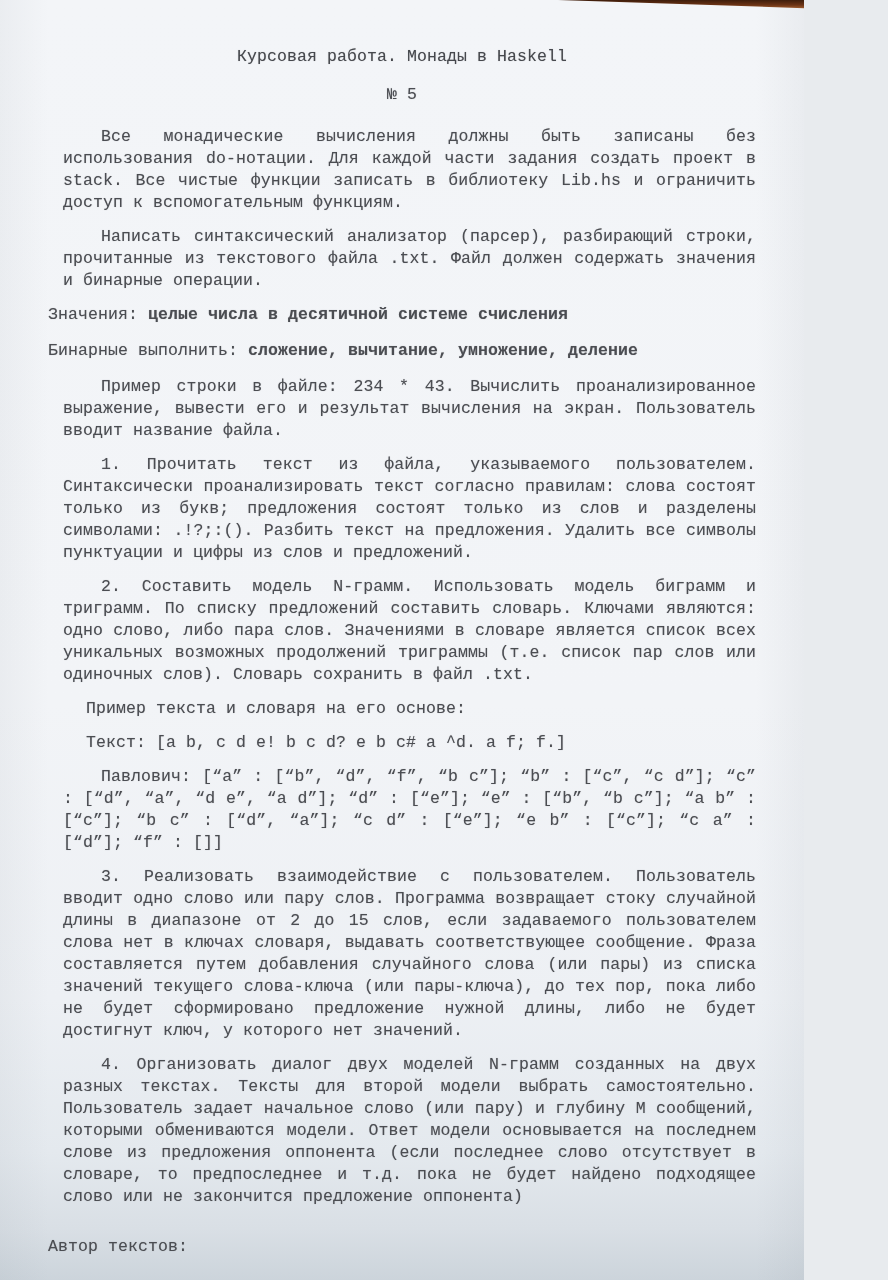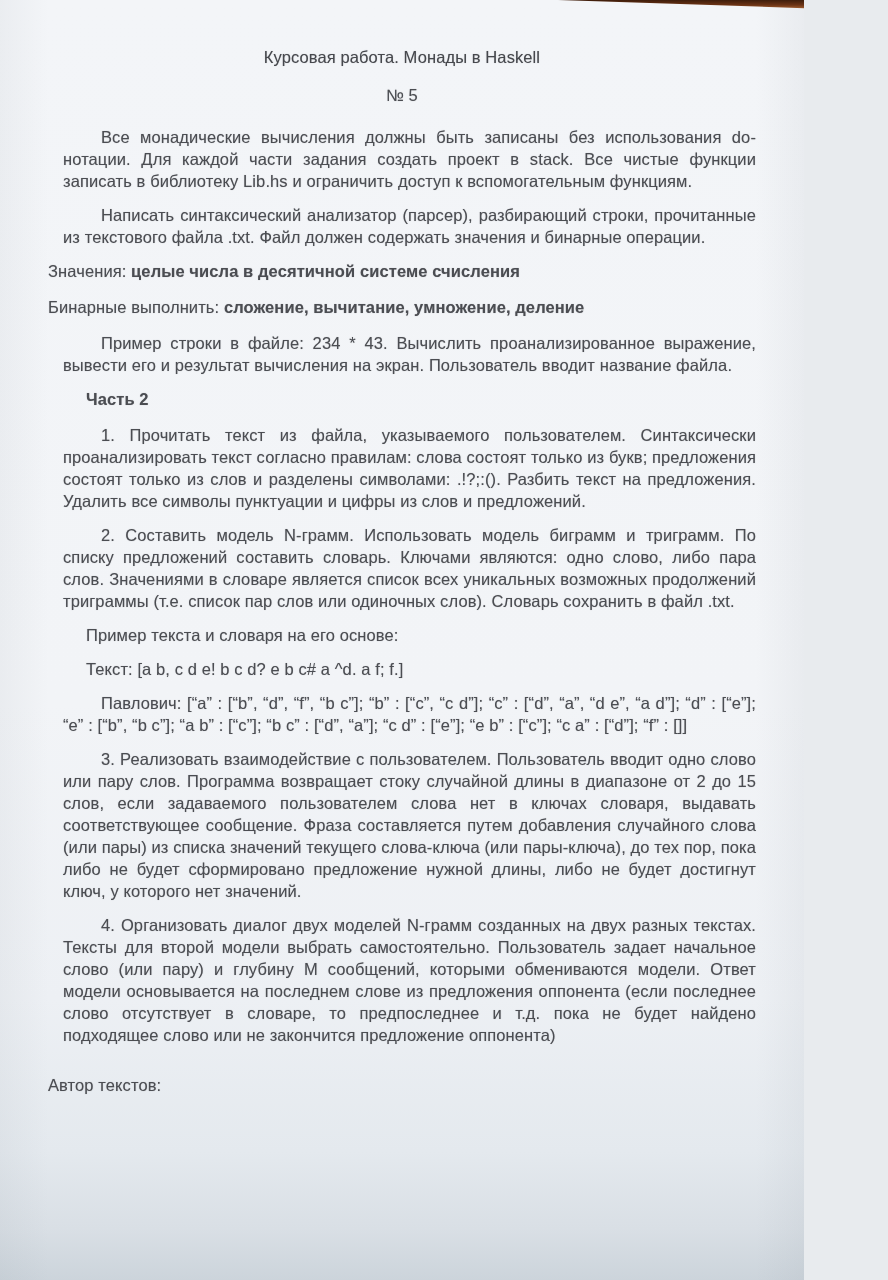--- a/index.html
+++ b/index.html
@@ -9,21 +9,21 @@
   }
   .photo {
     position: relative;
     width: 804px;
     height: 1280px;
     overflow: hidden;
     
     background:
       linear-gradient(90deg, rgba(120,130,140,0.07) 0%, rgba(120,130,140,0) 6%, rgba(120,130,140,0) 94%, rgba(120,130,140,0.08) 100%),
       linear-gradient(180deg, #f3f5f8 0%, #f2f4f7 55%, #edf0f4 78%, #e4e9ee 90%, #d9dfe5 96%, #ccd4db 100%);
-    font-family: Liberation Sans, sans-serif;
+    font-family: Liberation Mono, monospace;
     color: #4b4d52;
   }
   
   .table-edge {
     position: absolute;
     top: 0;
     left: 558px;
     width: 330px;
     height: 11px;
     clip-path: polygon(0 0, 100% 0, 100% 100%);
@@ -82,21 +82,20 @@
 
 
     <p class="para">Написать синтаксический анализатор (парсер), разбирающий строки, прочитанные из текстового файла .txt. Файл должен содержать значения и бинарные операции.</p>
 
     <p class="centered"><span>Значения: </span><span class="bold">целые числа в десятичной системе счисления</span></p>
 
     <p class="centered"><span>Бинарные выполнить: </span><span class="bold">сложение, вычитание, умножение, деление</span></p>
 
     <p class="para">Пример строки в файле: 234 * 43. Вычислить проанализированное выражение, вывести его и результат вычисления на экран. Пользователь вводит название файла.</p>
 
-    <p class="heading">Часть 2</p>
 
 
     <p class="para">1. Прочитать текст из файла, указываемого пользователем. Синтаксически проанализировать текст согласно правилам: слова состоят только из букв; предложения состоят только из слов и разделены символами: .!?;:(). Разбить текст на предложения. Удалить все символы пунктуации и цифры из слов и предложений.</p>
 
     <p class="para">2. Составить модель N-грамм. Использовать модель биграмм и триграмм. По списку предложений составить словарь. Ключами являются: одно слово, либо пара слов. Значениями в словаре является список всех уникальных возможных продолжений триграммы (т.е. список пар слов или одиночных слов). Словарь сохранить в файл .txt.</p>
 
     <p class="plain">Пример текста и словаря на его основе:</p>
 
     <p class="plain">Текст: [a b, c d e! b c d? e b c# a ^d. a f; f.]</p>
 

